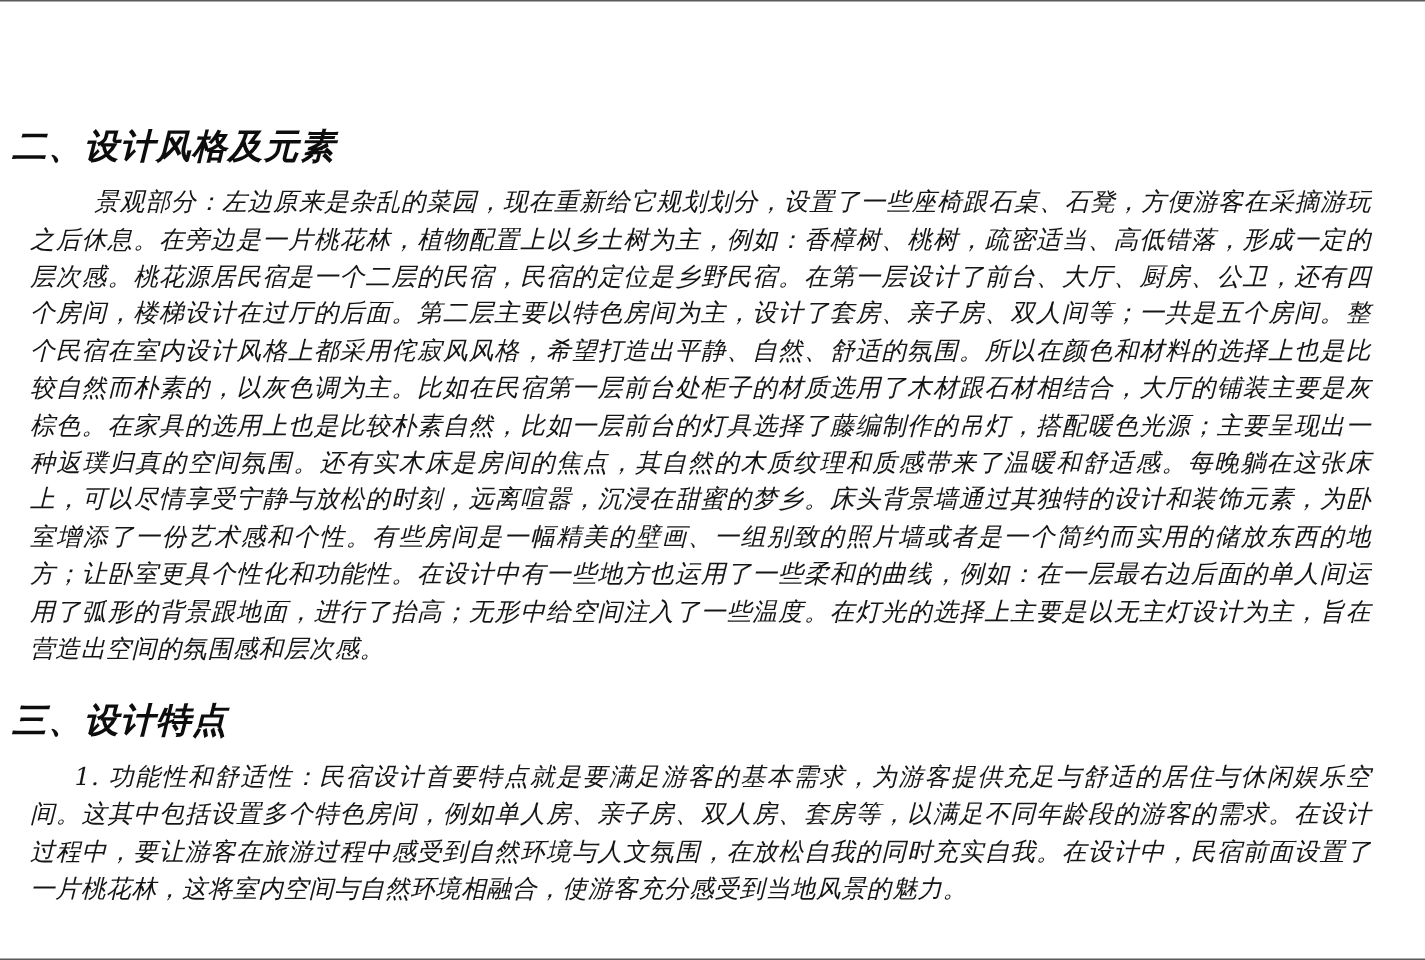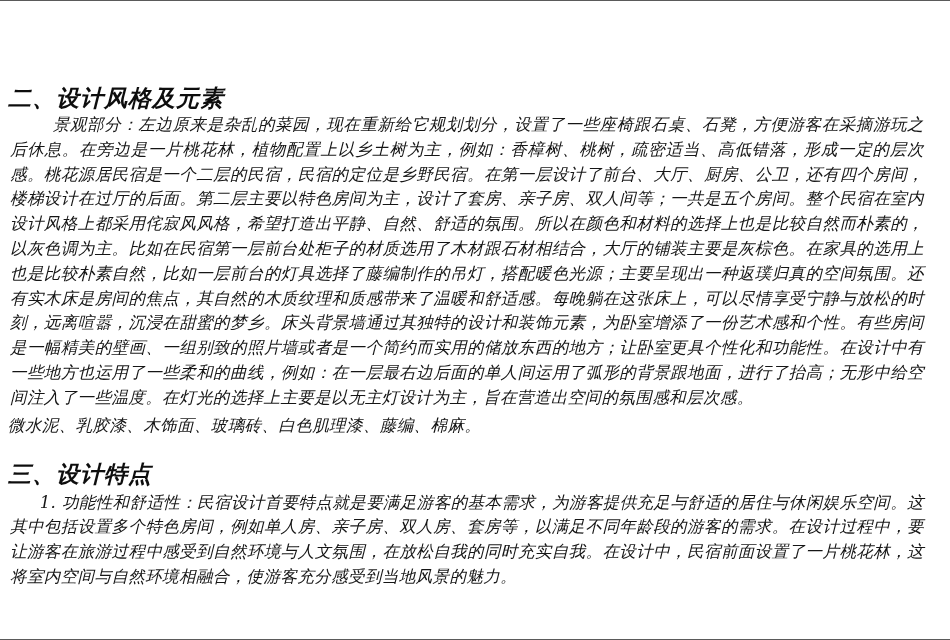--- a/index.html
+++ b/index.html
@@ -47,21 +47,21 @@
   .sub-label {
     font-size: 16.5px;
     line-height: 25px;
     padding-left: 8px;
     margin: 0;
   }
 
   .body-para {
     font-size: 16.5px;
     line-height: 24.8px;
-    margin: 2px;
+    margin: 12px;
     text-align: justify;
     text-justify: inter-ideograph;
     text-indent: 2.6em;
     letter-spacing: 0.4px;
     word-break: break-all;
   }
 
   .body-para.feature {
     text-indent: 1.8em;
   }
@@ -79,21 +79,20 @@
 <div class="page-rule top"></div>
 
 <div class="doc-content">
 
   <h2 class="doc-heading">二、设计风格及元素</h2>
 
 
   <p class="body-para">景观部分：左边原来是杂乱的菜园，现在重新给它规划划分，设置了一些座椅跟石桌、石凳，方便游客在采摘游玩之后休息。在旁边是一片桃花林，植物配置上以乡土树为主，例如：香樟树、桃树，疏密适当、高低错落，形成一定的层次感。桃花源居民宿是一个二层的民宿，民宿的定位是乡野民宿。在第一层设计了前台、大厅、厨房、公卫，还有四个房间，楼梯设计在过厅的后面。第二层主要以特色房间为主，设计了套房、亲子房、双人间等；一共是五个房间。整个民宿在室内设计风格上都采用侘寂风风格，希望打造出平静、自然、舒适的氛围。所以在颜色和材料的选择上也是比较自然而朴素的，以灰色调为主。比如在民宿第一层前台处柜子的材质选用了木材跟石材相结合，大厅的铺装主要是灰棕色。在家具的选用上也是比较朴素自然，比如一层前台的灯具选择了藤编制作的吊灯，搭配暖色光源；主要呈现出一种返璞归真的空间氛围。还有实木床是房间的焦点，其自然的木质纹理和质感带来了温暖和舒适感。每晚躺在这张床上，可以尽情享受宁静与放松的时刻，远离喧嚣，沉浸在甜蜜的梦乡。床头背景墙通过其独特的设计和装饰元素，为卧室增添了一份艺术感和个性。有些房间是一幅精美的壁画、一组别致的照片墙或者是一个简约而实用的储放东西的地方；让卧室更具个性化和功能性。在设计中有一些地方也运用了一些柔和的曲线，例如：在一层最右边后面的单人间运用了弧形的背景跟地面，进行了抬高；无形中给空间注入了一些温度。在灯光的选择上主要是以无主灯设计为主，旨在营造出空间的氛围感和层次感。</p>
 
 
-  <p class="plain-line">微水泥、乳胶漆、木饰面、玻璃砖、白色肌理漆、藤编、棉麻。</p>
 
   <h2 class="doc-heading second">三、设计特点</h2>
 
   <p class="body-para feature">1. 功能性和舒适性：民宿设计首要特点就是要满足游客的基本需求，为游客提供充足与舒适的居住与休闲娱乐空间。这其中包括设置多个特色房间，例如单人房、亲子房、双人房、套房等，以满足不同年龄段的游客的需求。在设计过程中，要让游客在旅游过程中感受到自然环境与人文氛围，在放松自我的同时充实自我。在设计中，民宿前面设置了一片桃花林，这将室内空间与自然环境相融合，使游客充分感受到当地风景的魅力。</p>
 
 </div>
 
 <div class="page-rule bottom"></div>
 
 </body></html>

